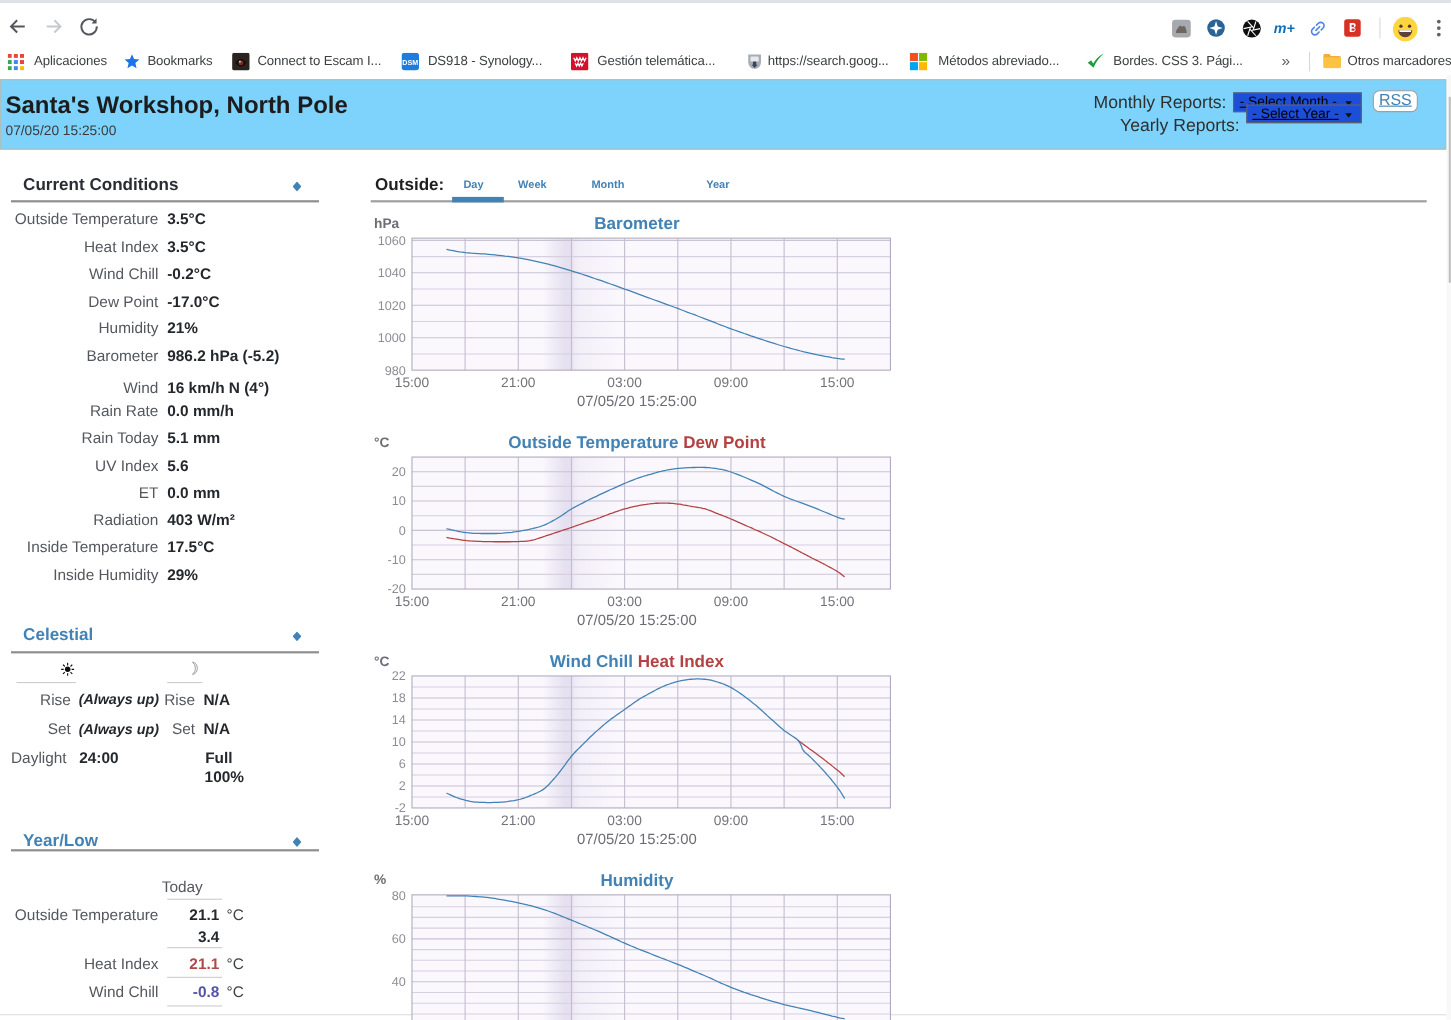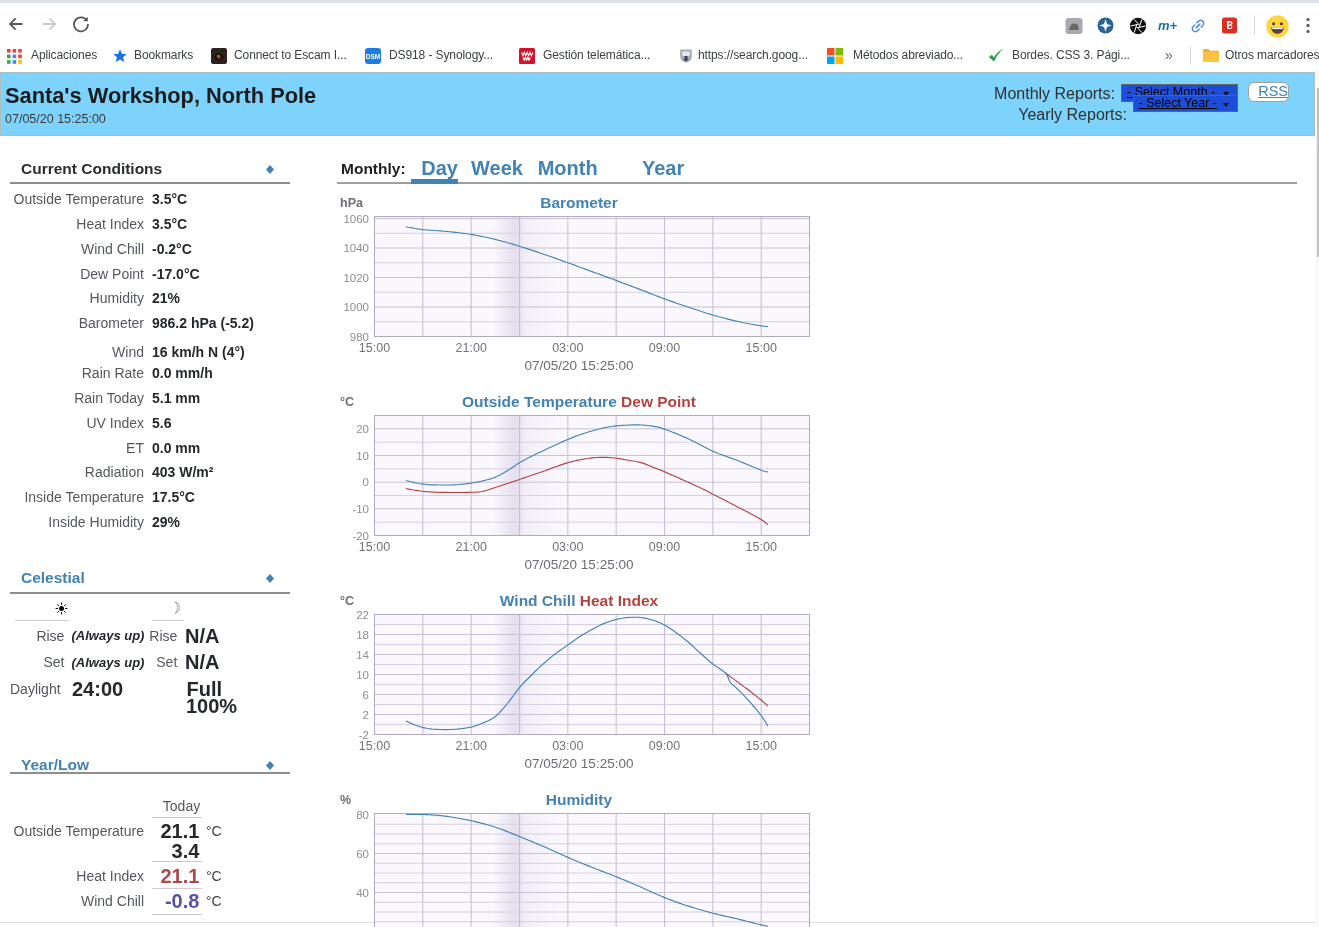--- a/index.html
+++ b/index.html
@@ -25,36 +25,36 @@
   color:#1c1c1c; line-height:26px; }
 #hdrband .dt { position:absolute; left:4px; top:39px; font-size:12.5px; line-height:14px; color:#3a3a3a; }
 .rptlbl { position:absolute; font-size:16px; color:#2f2f2f; text-align:right; line-height:17px; }
 .sel { position:absolute; background:#1d4ed8; border:1px solid #646464; font-size:12.5px;
   color:#000; line-height:15.5px; padding-left:5px;text-decoration:underline; }
 .sel .arr { position:absolute; right:8px; top:6.5px; width:0; height:0;
   border-left:3.6px solid transparent; border-right:3.6px solid transparent;
   border-top:4.5px solid #111; }
 #rssbtn { position:absolute; left:1248px; top:82px; width:41px; height:20px;
   background:#fff; border:1.5px solid #9f9f9f; border-radius:6px;
-  font-size:14.5px; color:#4282b4; text-align:right; line-height:17px;text-decoration:underline; }
+  font-size:14.5px; color:#4282b4; text-align:center; line-height:17px;text-decoration:underline; }
 
 .wtitle { position:absolute; font-size:15.5px; font-weight:bold; color:#2a2d31; left:21px; line-height:18px; }
 .wtitle.blue { color:#4282b4; }
 .wdiamond { position:absolute; left:266px; }
 .wline { position:absolute; left:10px; width:280px; height:2px; background:#8e8e8e; }
 .ccrow { position:absolute; left:10px; width:280px; font-size:14px; line-height:16px; white-space:nowrap; }
 .ccrow .l { display:inline-block; width:134px; text-align:right; color:#54585e;
   vertical-align:top; }
 .ccrow .v { display:inline-block; margin-left:8px; color:#24282c; font-weight:bold; }
 .cel { position:absolute; font-size:14px; line-height:16px; color:#54585e; white-space:nowrap; }
-.celv { position:absolute; font-size:20px; line-height:16px; color:#24282c; font-weight:bold; white-space:nowrap; }
+.celv { position:absolute; font-size:14px; line-height:16px; color:#24282c; font-weight:bold; white-space:nowrap; }
 .thin { position:absolute; height:1px; background:#ccc; }
 
 #histlbl { position:absolute; left:341px; top:160px; font-size:15.5px; font-weight:bold; color:#1f1f1f; line-height:17px; }
-.tab { position:absolute; top:160px; font-size:20px; font-weight:bold; color:#4282b4; line-height:17px; }
+.tab { position:absolute; top:160px; font-size:10px; font-weight:bold; color:#4282b4; line-height:17px; }
 #histline { position:absolute; left:337px; top:181.5px; width:960px; height:2px; background:#9e9e9e; }
 #daybar { position:absolute; left:410.5px; top:178.5px; width:47px; height:5.5px; background:#4282b4; }
 .chart { position:absolute; left:338px; }
 
 #botline { position:absolute; left:0; top:922px; width:1315px; height:1px; background:#dcdcdc; }
 #sbtrack { position:absolute; left:1315px; top:68px; width:4px; height:859px; background:#f8f8f8; }
 #sbthumb { position:absolute; left:1317px; top:88px; width:1.8px; height:169px; background:#c1c1c1; }
 </style>
 </head>
 <body>
@@ -267,40 +267,40 @@
 <div class="celv" style="left:72px;top:680.5px">24:00</div>
 <div class="celv" style="left:186.5px;top:680.5px">Full</div>
 <div class="celv" style="left:186px;top:697.5px">100%</div>
 
 <div class="wtitle blue" style="top:756px">Year/Low</div>
 <svg class="wdiamond" style="top:760.5px" width="8" height="9" viewBox="0 0 8 9">
     <polygon points="4,0 8,4.5 4,9 0,4.5" fill="#4282b4"></polygon>
   </svg>
 <div class="wline" style="top:771.5px"></div>
 
-<div class="cel" style="left:147px;top:798.4px;width:69px;text-align:center">Today</div>
+<div class="cel" style="left:147px;top:798.4px;width:69px;text-align:left">Today</div>
 <div class="thin" style="left:151.5px;top:816.9px;width:50px"></div>
 
 <div class="cel" style="left:10px;top:823.3px;width:134px;text-align:right">Outside Temperature</div>
 <div class="celv" style="left:150px;top:823.3px;width:49.4px;text-align:right">21.1</div>
 <div class="cel" style="left:206px;top:823.3px;color:#3c3f44">°C</div>
 <div class="celv" style="left:150px;top:842.7px;width:49.4px;text-align:right">3.4</div>
 <div class="thin" style="left:151.5px;top:861px;width:50px"></div>
 
 <div class="cel" style="left:10px;top:867.5px;width:134px;text-align:right">Heat Index</div>
 <div class="celv" style="left:150px;top:867.5px;width:49.4px;text-align:right;color:#ad4a48">21.1</div>
 <div class="cel" style="left:206px;top:867.5px;color:#3c3f44">°C</div>
 <div class="thin" style="left:151.5px;top:888.3px;width:50px"></div>
 
 <div class="cel" style="left:10px;top:892.9px;width:134px;text-align:right">Wind Chill</div>
 <div class="celv" style="left:150px;top:892.9px;width:49.4px;text-align:right;color:#5553a8">-0.8</div>
 <div class="cel" style="left:206px;top:892.9px;color:#3c3f44">°C</div>
 <div class="thin" style="left:151.5px;top:913.8px;width:50px"></div>
 
-<div id="histlbl">Monthly:</div>
+<div id="histlbl">Outside:</div>
 <div class="tab" style="left:421.3px">Day</div>
 <div class="tab" style="left:471px">Week</div>
 <div class="tab" style="left:537.7px">Month</div>
 <div class="tab" style="left:642px">Year</div>
 <div id="histline"></div>
 <div id="daybar"></div>
 <div id="botline"></div>
 <div id="sbtrack"></div>
 <div id="sbthumb"></div>
 

